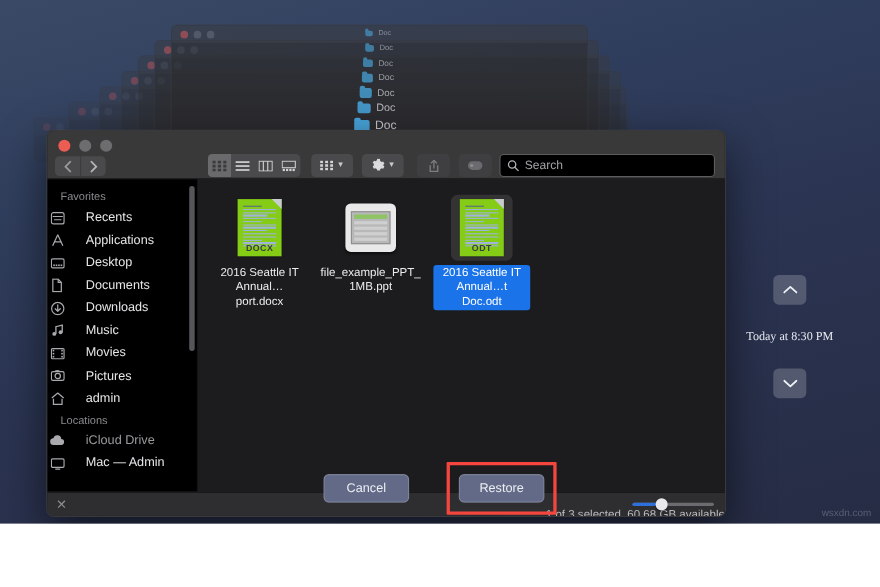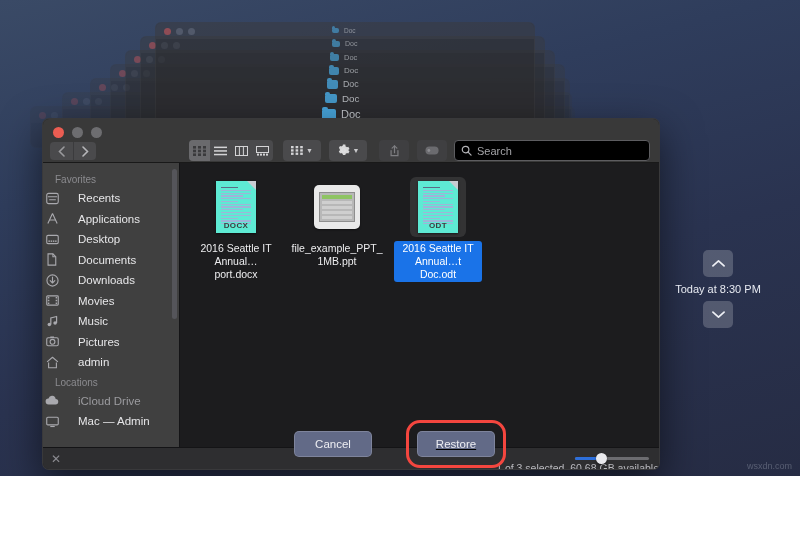--- a/index.html
+++ b/index.html
@@ -131,21 +131,21 @@
     border-radius: 4px;
     display: flex; align-items: center;
     padding: 0 6px; gap: 5px;
   }
   .search-ph { color: #a4a4a8; font-size: 11px; }
 
   
   #wbody { flex: 1; display: flex; min-height: 0; }
   #sidebar {
     width: 137px;
-    background: #404040;
+    background: #000000;
     border-right: 1px solid #141416;
     padding: 7px 0 0 0;
     position: relative;
     overflow: hidden;
   }
   .sb-head {
     font-size: 10px; color: #8b8b8f;
     padding: 4px 0 3px 12px; font-weight: 400;
   }
   .sb-item {
@@ -187,21 +187,21 @@
   .file-name {
     font-size: 10.5px; line-height: 13px;
     color: #ececee; text-align: center;
     padding: 1px 3px; border-radius: 3px;
   }
   .file-name.sel { background: #1a73e8; color: #fff; }
 
   
   .page {
     width: 40px; height: 52px;
-    background: #5eead4;
+    background: #84cc16;
     position: relative;
     box-shadow: 0 1px 2px rgba(0,0,0,0.5);
   }
   .page::after {
     content: "";
     position: absolute; right: 0; top: 0;
     border-width: 0 9px 9px 0;
     border-style: solid;
     border-color: transparent #c8ccd2 transparent transparent;
   }
@@ -259,21 +259,22 @@
     position: absolute; left: 28%; top: -4px;
     width: 11px; height: 11px; border-radius: 50%;
     background: #e9e9ed; box-shadow: 0 1px 2px rgba(0,0,0,0.5);
   }
 
   
   #tmnav {
     position: absolute; left: 672px; top: 250px;
     width: 92px;
     display: flex; flex-direction: column; align-items: center;
-    gap: 6px;
+    gap: 23px;
+    font-family: Liberation Serif, serif;
   }
   .tmbtn {
     width: 30px; height: 27px;
     background: rgba(255,255,255,0.20);
     border-radius: 5px;
     display: flex; align-items: center; justify-content: center;
     color: #eef0f5; font-size: 12px;
   }
   .tmdate {
     font-size: 11px; color: #e7eaf1;
@@ -293,22 +294,21 @@
     border: 1px solid rgba(255,255,255,0.18);
     border-radius: 5px;
     color: #edeef3;
     font-size: 11.5px;
     display: flex; align-items: center; justify-content: center;
   }
   #restore-wrap {
     position: relative;
     padding: 8px;
     border: 3px solid #f4463f;
-    border-radius: 14px;
-    text-decoration: underline;
+    border-radius: 1px;
   }
   .wm {
     position: absolute; right: 8px; bottom: 5px;
     font-size: 9px; color: rgba(200,205,220,0.30);
   }
 </style>
 </head>
 <body>
 
 <div id="root">
@@ -563,43 +563,43 @@
                 <svg width="13" height="13" viewBox="0 0 14 14">
                   <circle cx="7" cy="7" r="6" fill="none" stroke="currentColor" stroke-width="1.2"></circle>
                   <path d="M7 3.4v6.2M4.5 7.2L7 9.7l2.5-2.5" stroke="currentColor" stroke-width="1.2" fill="none" stroke-linecap="round" stroke-linejoin="round"></path>
                 </svg>
               </span>
               <span>Downloads</span>
             </div>
             <div class="sb-item">
               <span class="sb-ic">
                 <svg width="13" height="13" viewBox="0 0 14 14">
+                  <path d="M11.4 1.6L5.2 3.2v6.6" stroke="currentColor" stroke-width="1.3" fill="none" stroke-linecap="round"></path>
+                  <circle cx="3.6" cy="10.3" r="1.9" fill="currentColor"></circle>
+                  <circle cx="9.8" cy="8.7" r="1.9" fill="currentColor"></circle>
+                  <path d="M11.4 1.6v7.1" stroke="currentColor" stroke-width="1.3" fill="none"></path>
+                </svg>
+              </span>
+              <span>Music</span>
+            </div>
+            <div class="sb-item">
+              <span class="sb-ic">
+                <svg width="13" height="13" viewBox="0 0 14 14">
                   <rect x="0.8" y="2" width="12.4" height="10" rx="1" fill="none" stroke="currentColor" stroke-width="1.2"></rect>
                   <g fill="currentColor">
                     <rect x="2" y="3.2" width="1.6" height="1.6"></rect>
                     <rect x="2" y="6.2" width="1.6" height="1.6"></rect>
                     <rect x="2" y="9.2" width="1.6" height="1.6"></rect>
                     <rect x="10.4" y="3.2" width="1.6" height="1.6"></rect>
                     <rect x="10.4" y="6.2" width="1.6" height="1.6"></rect>
                     <rect x="10.4" y="9.2" width="1.6" height="1.6"></rect>
                   </g>
                 </svg>
               </span>
               <span>Movies</span>
-            </div>
-            <div class="sb-item">
-              <span class="sb-ic">
-                <svg width="13" height="13" viewBox="0 0 14 14">
-                  <path d="M11.4 1.6L5.2 3.2v6.6" stroke="currentColor" stroke-width="1.3" fill="none" stroke-linecap="round"></path>
-                  <circle cx="3.6" cy="10.3" r="1.9" fill="currentColor"></circle>
-                  <circle cx="9.8" cy="8.7" r="1.9" fill="currentColor"></circle>
-                  <path d="M11.4 1.6v7.1" stroke="currentColor" stroke-width="1.3" fill="none"></path>
-                </svg>
-              </span>
-              <span>Music</span>
             </div>
             <div class="sb-item">
               <span class="sb-ic">
                 <svg width="13" height="13" viewBox="0 0 14 14">
                   <rect x="0.8" y="3" width="12.4" height="8.6" rx="1.6" fill="none" stroke="currentColor" stroke-width="1.2"></rect>
                   <circle cx="7" cy="7.3" r="2.6" fill="none" stroke="currentColor" stroke-width="1.2"></circle>
                   <rect x="4.6" y="1.6" width="4" height="1.6" fill="currentColor"></rect>
                 </svg>
               </span>
               <span>Pictures</span>

